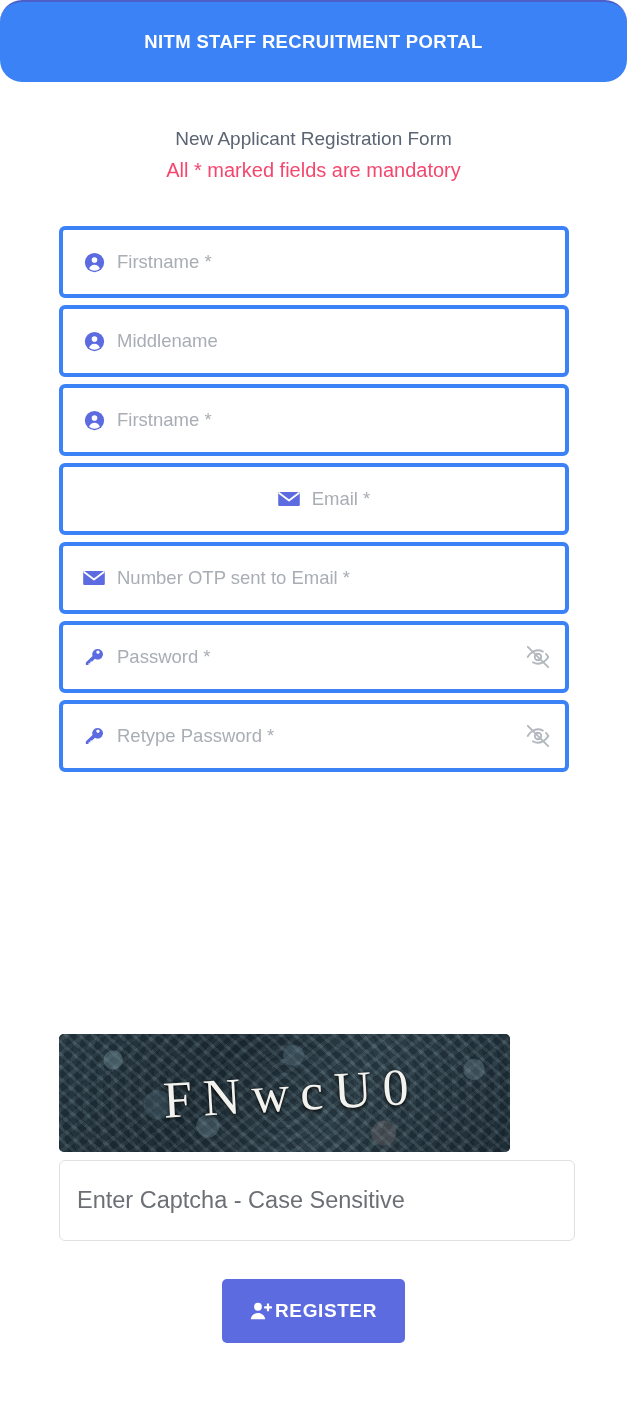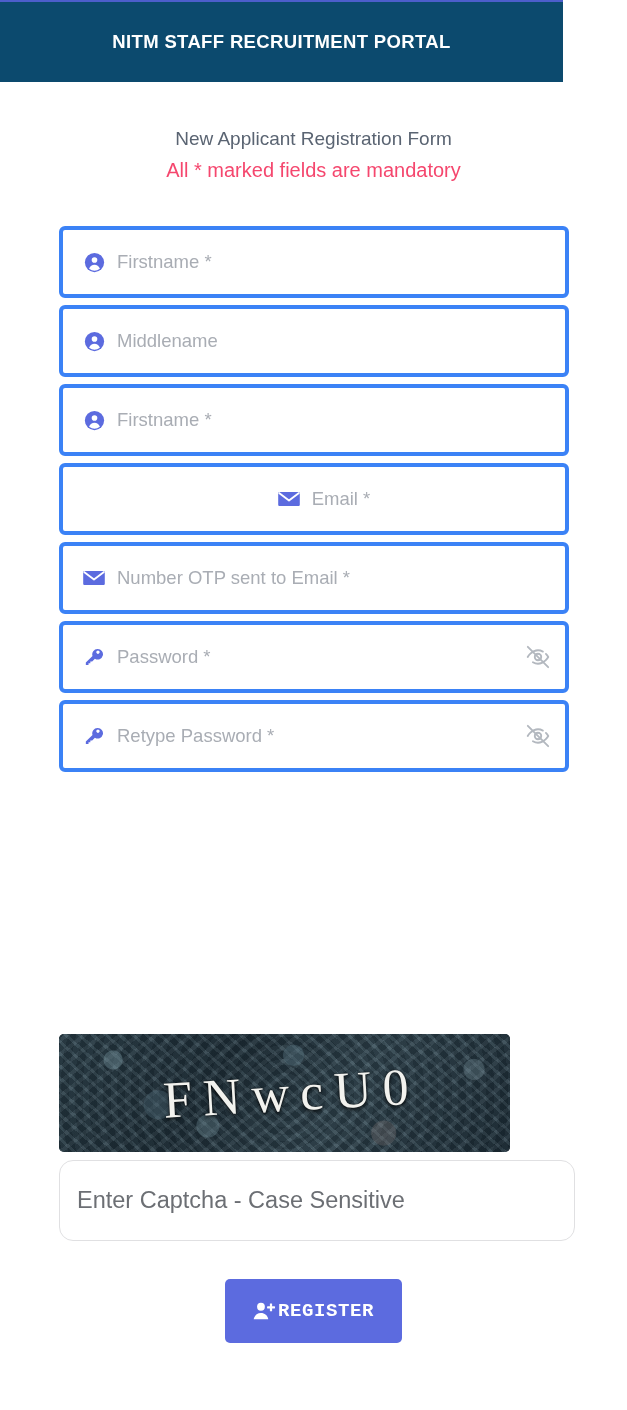--- a/index.html
+++ b/index.html
@@ -16,27 +16,28 @@
     position: relative;
     width: 627px;
     height: 1410px;
     background: #ffffff;
   }
 
   
   .app-header {
     position: absolute;
     top: 0; left: 0;
-    width: 563px;
+    width: 627px;
     height: 82px;
-    background: #0c4a6e;
+    background: #3b82f6;
     border-top: 2px solid #4d5ecb;
     display: flex;
     align-items: center;
     justify-content: center;
+    border-radius: 22px;
   }
   .app-header-title {
     color: #ffffff;
     font-size: 18.5px;
     font-weight: bold;
     letter-spacing: 0.35px;
     text-align: center;
   }
 
   
@@ -207,21 +208,21 @@
     white-space: nowrap;
   }
 
   .captcha-input {
     position: absolute;
     top: 126px;
     left: 59px;
     width: 516px;
     height: 81px;
     border: 1px solid #e0e0e2;
-    border-radius: 14px;
+    border-radius: 6px;
     background: #ffffff;
     display: flex;
     align-items: center;
     padding-left: 17px;
   }
   .captcha-placeholder {
     font-size: 23.5px;
     color: #6c6f74;
     font-weight: 400;
   }
@@ -240,21 +241,21 @@
     align-items: center;
     justify-content: center;
     gap: 2px;
     height: 64px;
     padding: 0 28px;
     background: #5c6bdf;
     border: none;
     border-radius: 5px;
     cursor: pointer;
     color: #ffffff;
-    font-family: Liberation Mono, monospace;
+    font-family: Liberation Sans, sans-serif;
     font-size: 19px;
     font-weight: bold;
     letter-spacing: 0.6px;
   }
   .register-btn svg { display: block; }
 </style>
 </head>
 <body>
 
 <div class="page">

